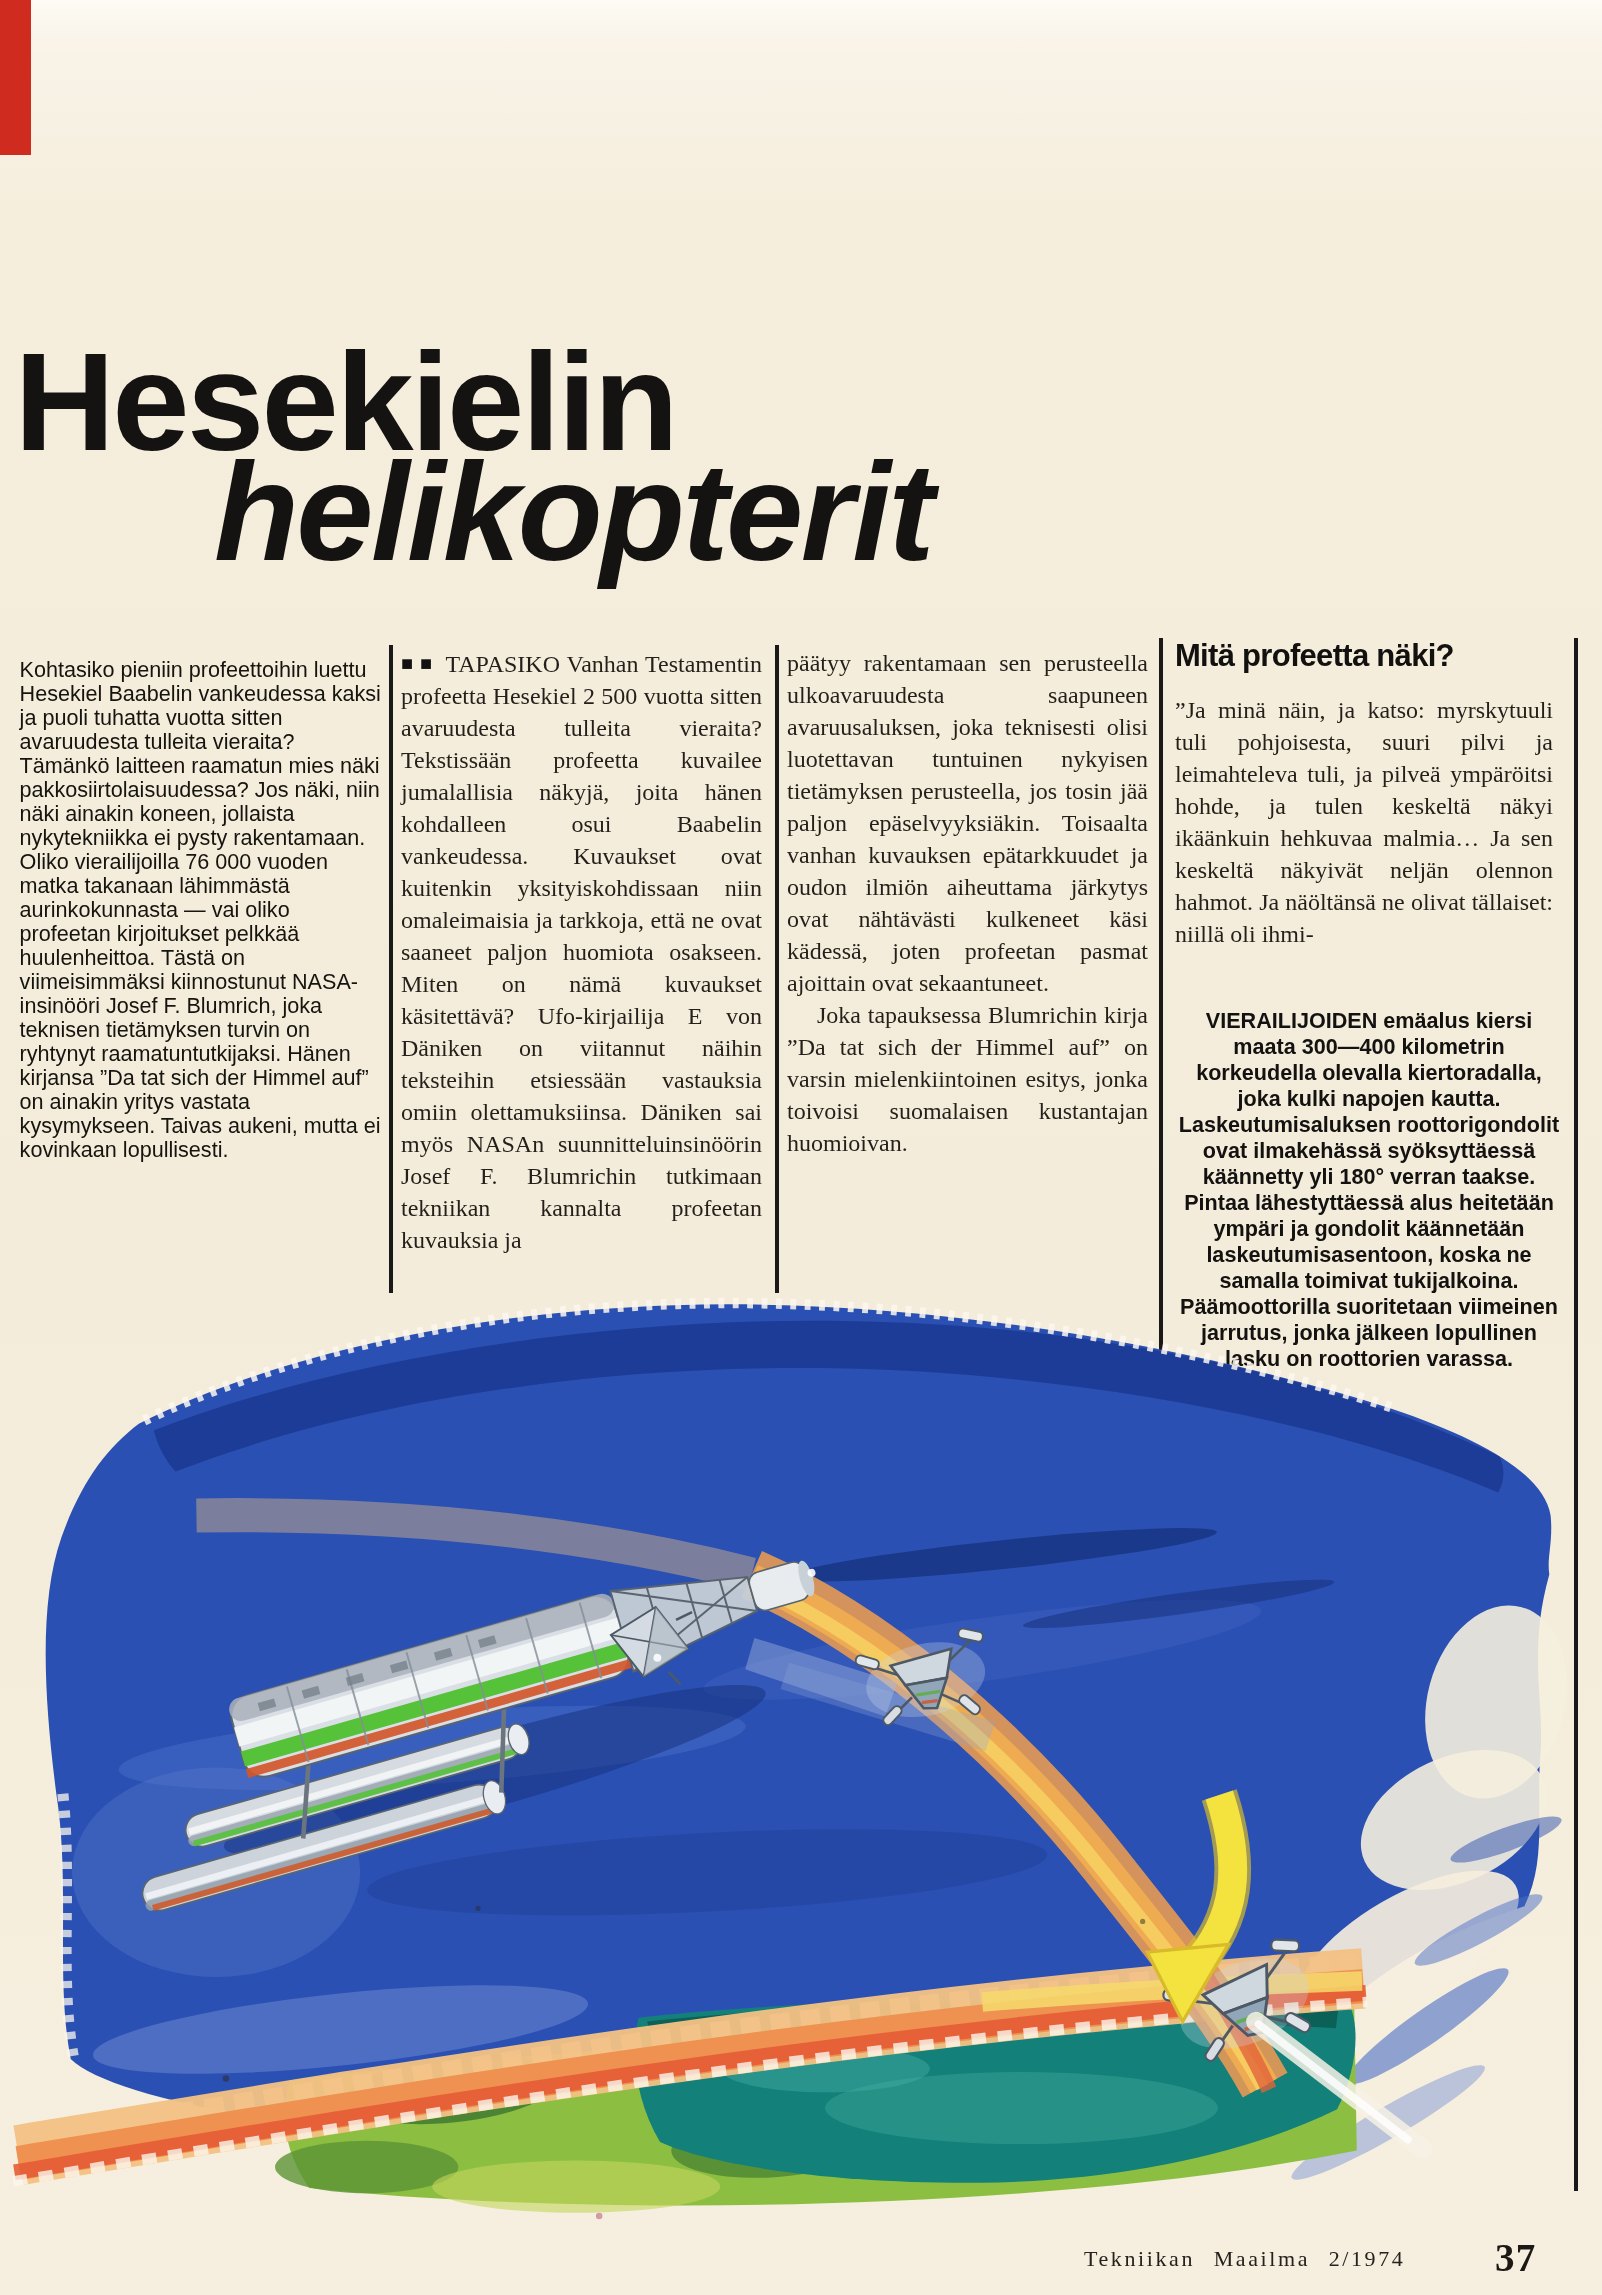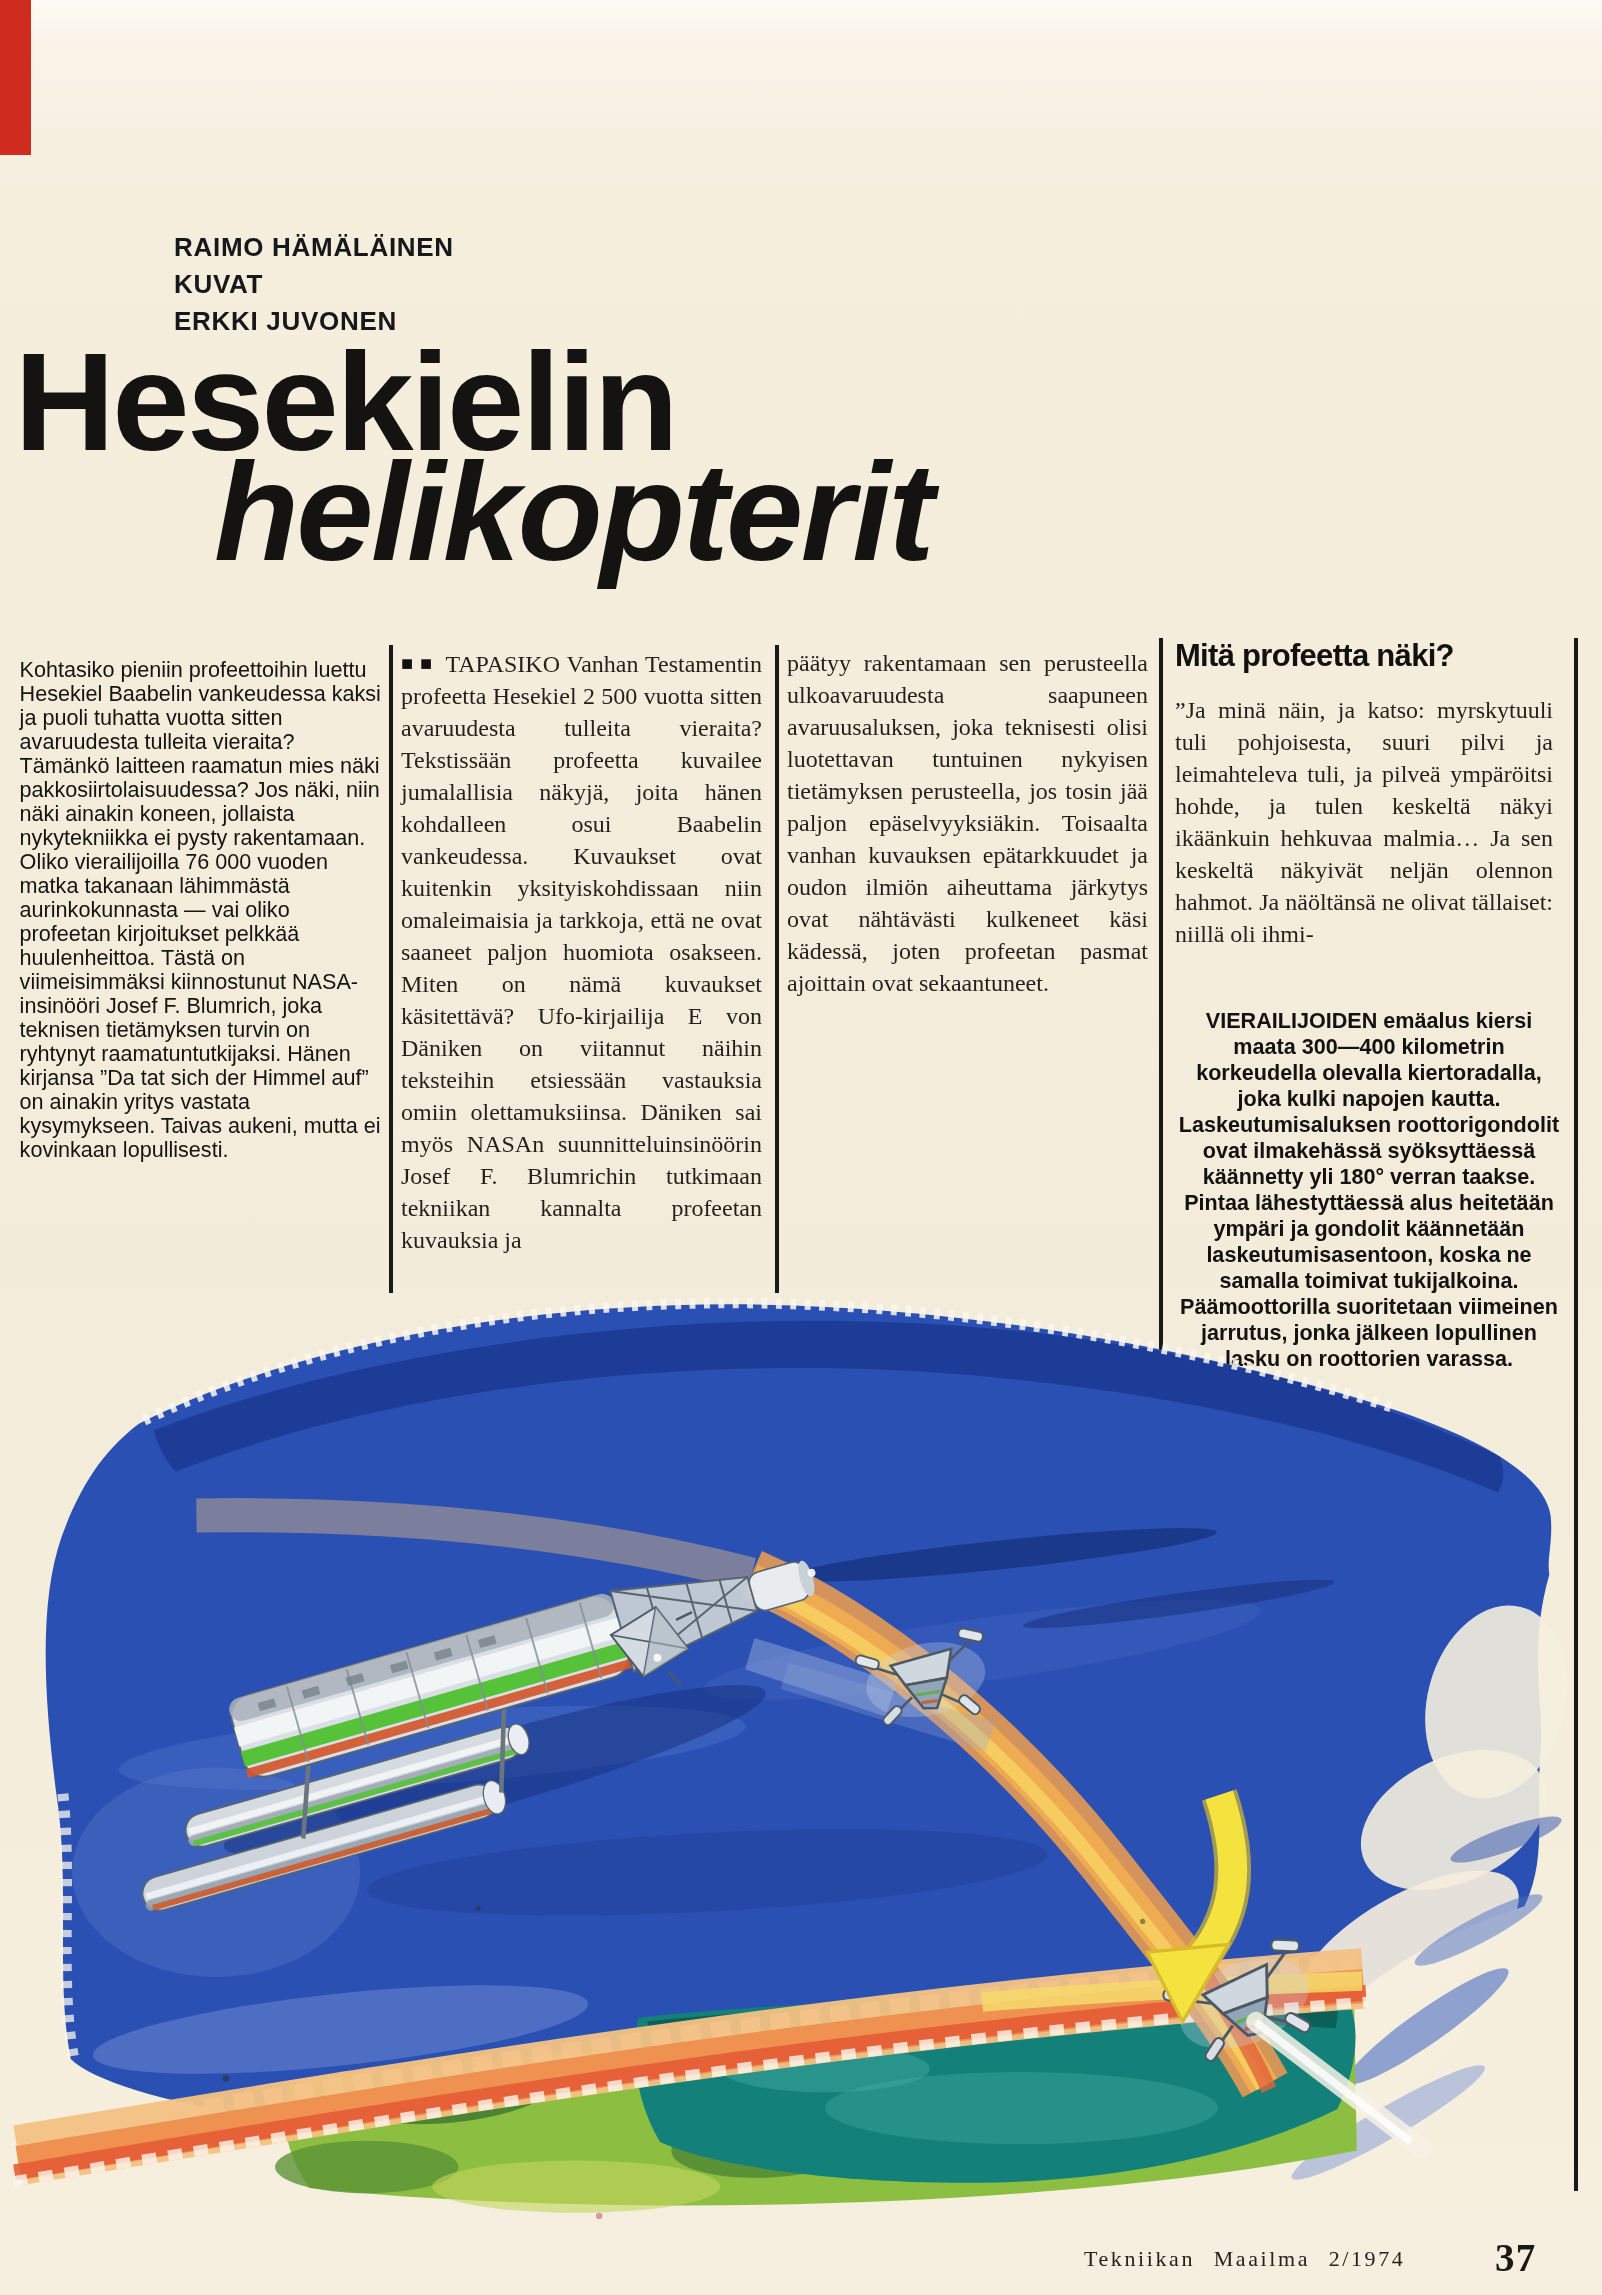--- a/index.html
+++ b/index.html
@@ -34,44 +34,40 @@
   .footer{position:absolute;left:1084px;top:2246px;font-family:"Liberation Serif",serif;font-size:22px;letter-spacing:2.6px;word-spacing:10.5px;color:#25211c;}
   .pageno{position:absolute;left:1495px;top:2235px;font-family:"Liberation Serif",serif;font-weight:bold;font-size:39px;letter-spacing:1.3px;color:#1c1914;}
 </style>
 </head>
 <body>
 
 <div class="page">
 
   <div class="red-strip" title="#cf2b1e"></div>
 
-  <div class="byline">
-    <div>RAIMO HÄMÄLÄINEN</div>
-    <div>KUVAT</div>
-    <div>ERKKI JUVONEN</div>
-  </div>
 
   <h1 class="title">
     <span class="l1">Hesekielin</span>
     <span class="l2">helikopterit</span>
   </h1>
 
   <div class="col intro">Kohtasiko pieniin profeettoihin luettu Hesekiel Baabelin vankeudessa kaksi ja puoli tuhatta vuotta sitten avaruudesta tulleita vieraita? Tämänkö laitteen raamatun mies näki pakkosiirtolaisuudessa? Jos näki, niin näki ainakin koneen, jollaista nykytekniikka ei pysty rakentamaan. Oliko vierailijoilla 76&nbsp;000 vuoden matka takanaan lähimmästä aurinkokunnasta — vai oliko profeetan kirjoitukset pelkkää huulenheittoa. Tästä on viimeisimmäksi kiinnostunut NASA-insinööri Josef F. Blumrich, joka teknisen tietämyksen turvin on ryhtynyt raamatuntutkijaksi. Hänen kirjansa ”Da tat sich der Himmel auf” on ainakin yritys vastata kysymykseen. Taivas aukeni, mutta ei kovinkaan lopullisesti.</div>
 
   <div class="vrule r1"></div>
   <div class="vrule r2"></div>
   <div class="vrule r3"></div>
   <div class="vrule r4"></div>
 
   <div class="col col2 bodytext">
     <p><span class="lead-marker">■■</span> <span>TAPASIKO Vanhan Testamentin profeetta Hesekiel 2&nbsp;500 vuotta sitten avaruudesta tulleita vieraita? Tekstissään profeetta kuvailee jumalallisia näkyjä, joita hänen kohdalleen osui Baabelin vankeudessa. Kuvaukset ovat kuitenkin yksityiskohdissaan niin omaleimaisia ja tarkkoja, että ne ovat saaneet paljon huomiota osakseen. Miten on nämä kuvaukset käsitettävä? Ufo-kirjailija E von Däniken on viitannut näihin teksteihin etsiessään vastauksia omiin olettamuksiinsa. Däniken sai myös NASAn suunnitteluinsinöörin Josef F. Blumrichin tutkimaan tekniikan kannalta profeetan kuvauksia ja</span></p>
   </div>
 
   <div class="col col3 bodytext">
     <p class="p1">päätyy rakentamaan sen perusteella ulkoavaruudesta saapuneen avaruusaluksen, joka teknisesti olisi luotettavan tuntuinen nykyisen tietämyksen perusteella, jos tosin jää paljon epäselvyyksiäkin. Toisaalta vanhan kuvauksen epätarkkuudet ja oudon ilmiön aiheuttama järkytys ovat nähtävästi kulkeneet käsi kädessä, joten profeetan pasmat ajoittain ovat sekaantuneet.</p>
+    <p class="p2">Joka tapauksessa Blumrichin kirja ”Da tat sich der Himmel auf” on varsin mielenkiintoinen esitys, jonka toivoisi suomalaisen kustantajan huomioivan.</p>
   </div>
 
   <div class="col col4">
     <h2>Mitä profeetta näki?</h2>
     <p class="quote">”Ja minä näin, ja katso: myrskytuuli tuli pohjoisesta, suuri pilvi ja leimahteleva tuli, ja pilveä ympäröitsi hohde, ja tulen keskeltä näkyi ikäänkuin hehkuvaa malmia… Ja sen keskeltä näkyivät neljän olennon hahmot. Ja näöltänsä ne olivat tällaiset: niillä oli ihmi-</p>
     <p class="caption">VIERAILIJOIDEN emäalus kiersi maata 300—400 kilometrin korkeudella olevalla kiertoradalla, joka kulki napojen kautta. Laskeutumisaluksen roottorigondolit ovat ilmakehässä syöksyttäessä käännetty yli 180° verran taakse. Pintaa lähestyttäessä alus heitetään ympäri ja gondolit käännetään laskeutumisasentoon, koska ne samalla toimivat tukijalkoina. Päämoottorilla suoritetaan viimeinen jarrutus, jonka jälkeen lopullinen lasku on roottorien varassa.</p>
   </div>
 
   <svg class="illustration" viewBox="0 0 2448 1420" xmlns="http://www.w3.org/2000/svg">
     <defs>

